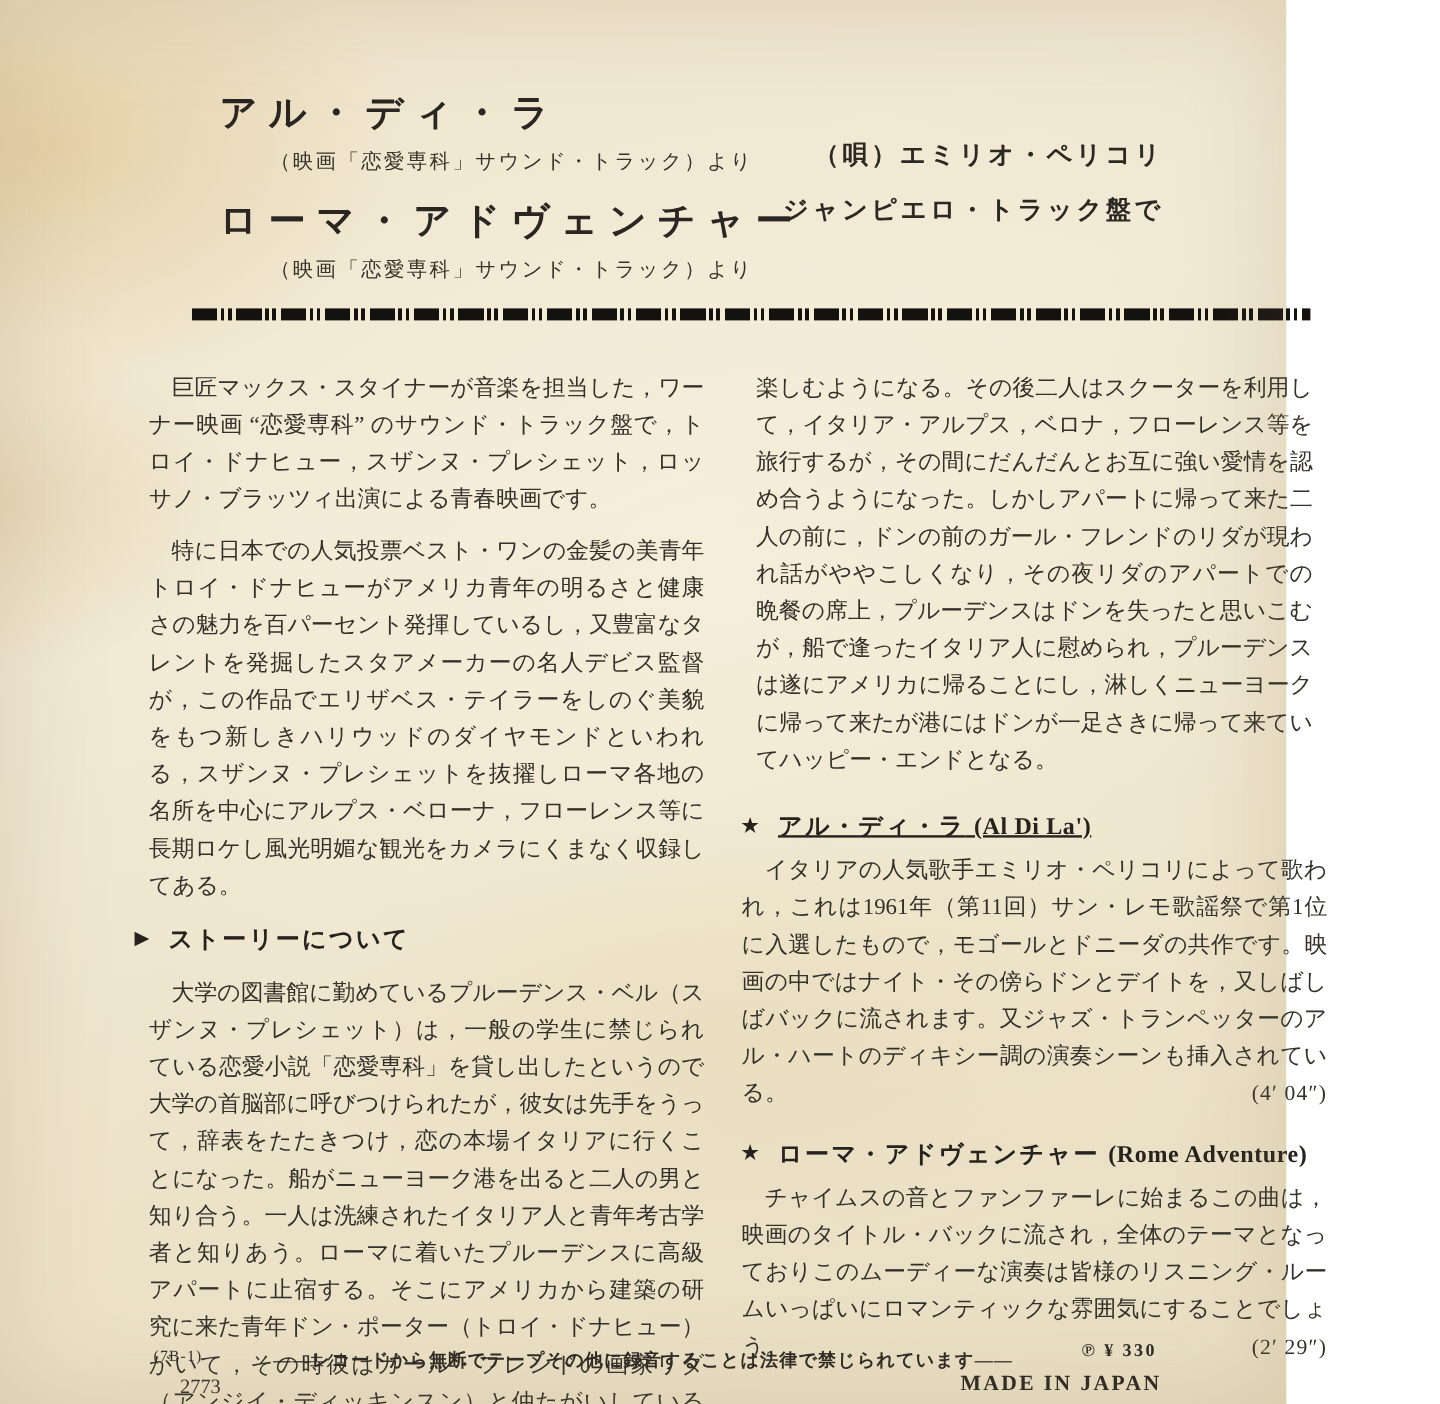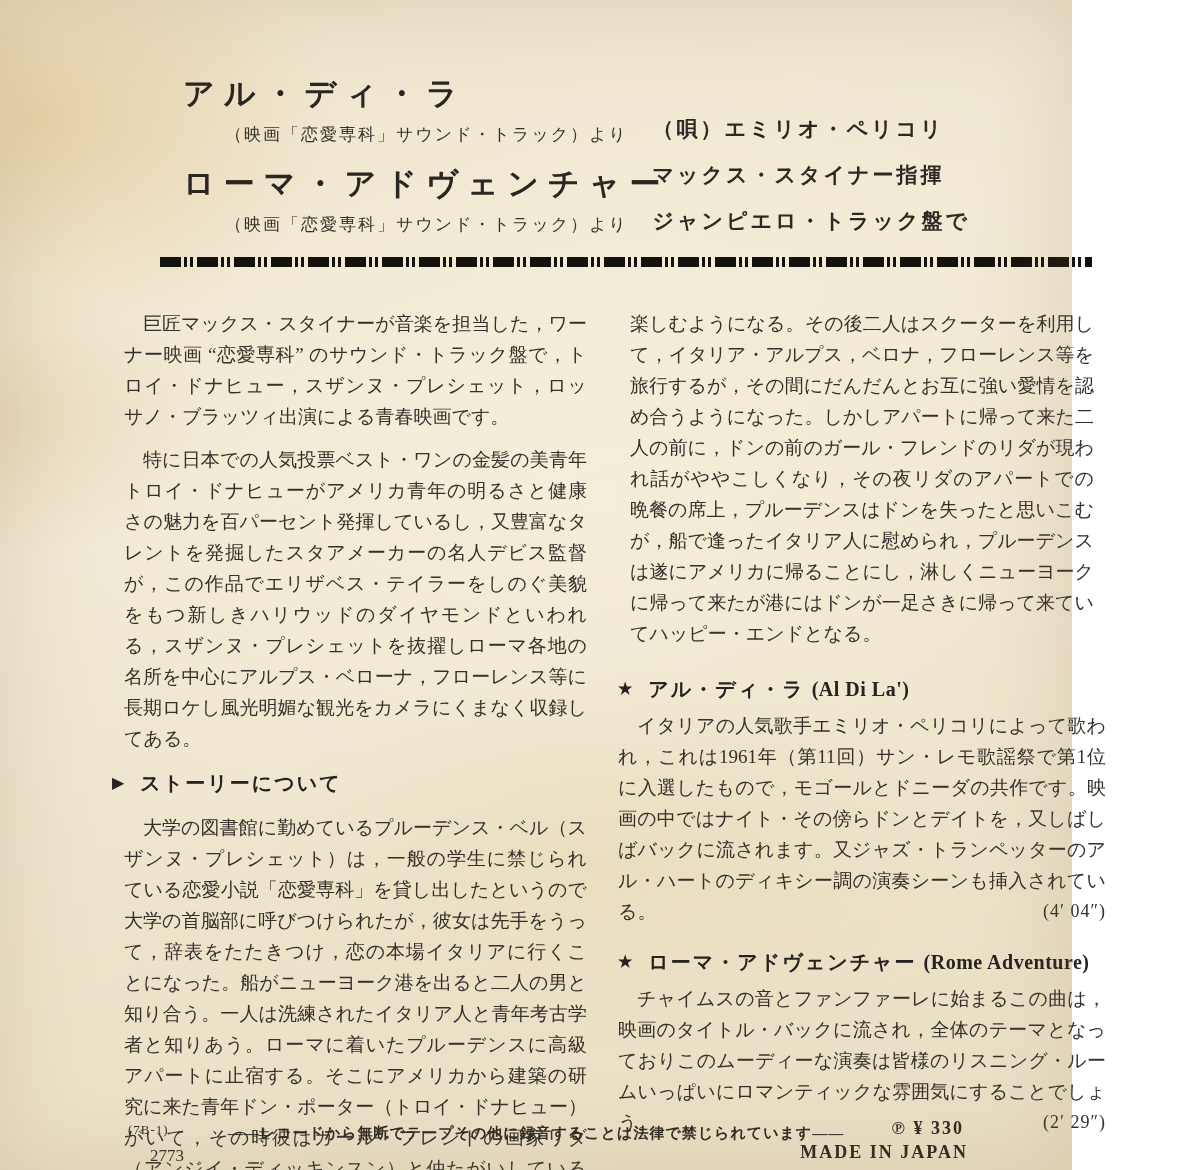--- a/index.html
+++ b/index.html
@@ -18,21 +18,21 @@
     color:#33302a;
   }
   .paper::after{ 
     content:"";position:absolute;inset:0;pointer-events:none;
     box-shadow:inset 0 0 90px rgba(150,125,80,0.22);
   }
   
   .hdr-left{position:absolute;left:183px;top:78px;}
   .song-title{font-size:31px;font-weight:bold;letter-spacing:9px;color:#2a2722;line-height:1;}
   .song-sub{font-size:17px;letter-spacing:2px;margin:14px 0 22px 42px;color:#363228;}
-  .hdr-right{position:absolute;right:102px;top:106px;text-align:left;}
+  .hdr-right{position:absolute;right:102px;top:106px;text-align:right;}
   .credit-line{font-size:21px;font-weight:600;letter-spacing:3px;line-height:46px;color:#2c2923;white-space:nowrap;}
   
   .divider{
     position:absolute;left:160px;top:257px;width:932px;height:10px;
     background:repeating-linear-gradient(to right,
       #14120f 0 21px, transparent 21px 24px,
       #14120f 24px 27px, transparent 27px 30px,
       #14120f 30px 33px, transparent 33px 37px);
   }
   
@@ -46,56 +46,55 @@
   .sec-heading .latin{font-weight:bold;letter-spacing:0.5px;}
   .duration{float:right;font-size:18px;letter-spacing:1px;}
   .track-body{margin:0 0 18px 0;}
   
   .footer-notice{
     position:absolute;left:0;top:1124px;width:100%;text-align:center;
     font-size:15px;font-weight:bold;letter-spacing:1px;color:#2d2a24;
   }
   .matrix{position:absolute;left:128px;top:1122px;font-size:13px;color:#34312a;letter-spacing:1px;}
   .catalog{position:absolute;left:150px;top:1146px;font-size:17px;color:#34312a;}
-  .price{position:absolute;right:108px;top:1118px;font-size:18px;font-weight:600;color:#2d2a24;letter-spacing:2px;}
+  .price{position:absolute;right:108px;top:1118px;font-size:15px;font-weight:600;color:#2d2a24;letter-spacing:2px;}
   .madein{position:absolute;right:104px;top:1142px;font-size:18px;font-weight:bold;letter-spacing:2px;color:#2b2822;}
 </style>
 </head>
 <body>
 
 <div class="paper">
 
   <div class="hdr-left">
     <div class="song-title">アル・ディ・ラ</div>
     <div class="song-sub">（映画「恋愛専科」サウンド・トラック）より</div>
     <div class="song-title">ローマ・アドヴェンチャー</div>
     <div class="song-sub">（映画「恋愛専科」サウンド・トラック）より</div>
   </div>
 
   <div class="hdr-right">
     <div class="credit-line">（唄）エミリオ・ペリコリ</div>
-    <div class="credit-line">マックス・スタイナー指揮</div>
     <div class="credit-line">ジャンピエロ・トラック盤で</div>
   </div>
 
   <div class="divider"></div>
 
   <div class="col col-left">
     <p class="para indent">巨匠マックス・スタイナーが音楽を担当した，ワーナー映画 “恋愛専科” のサウンド・トラック盤で，トロイ・ドナヒュー，スザンヌ・プレシェット，ロッサノ・ブラッツィ出演による青春映画です。</p>
     <p class="para indent">特に日本での人気投票ベスト・ワンの金髪の美青年トロイ・ドナヒューがアメリカ青年の明るさと健康さの魅力を百パーセント発揮しているし，又豊富なタレントを発掘したスタアメーカーの名人デビス監督が，この作品でエリザベス・テイラーをしのぐ美貌をもつ新しきハリウッドのダイヤモンドといわれる，スザンヌ・プレシェットを抜擢しローマ各地の名所を中心にアルプス・ベローナ，フローレンス等に長期ロケし風光明媚な観光をカメラにくまなく収録してある。</p>
     <div class="sec-heading">
       <span class="bullet">▶</span><span>ストーリーについて</span>
     </div>
     <p class="para indent">大学の図書館に勤めているプルーデンス・ベル（スザンヌ・プレシェット）は，一般の学生に禁じられている恋愛小説「恋愛専科」を貸し出したというので大学の首脳部に呼びつけられたが，彼女は先手をうって，辞表をたたきつけ，恋の本場イタリアに行くことになった。船がニューヨーク港を出ると二人の男と知り合う。一人は洗練されたイタリア人と青年考古学者と知りあう。ローマに着いたプルーデンスに高級アパートに止宿する。そこにアメリカから建築の研究に来た青年ドン・ポーター（トロイ・ドナヒュー）がいて，その時彼はガール・フレンドの画家リダ（アンジイ・ディッキンスン）と仲たがいしている最中だった。やがてプルーデンスは，アメリカ女性の経営する書店につとめ，その傍らドンとデイトを</p>
   </div>
 
   <div class="col col-right">
     <p class="para">楽しむようになる。その後二人はスクーターを利用して，イタリア・アルプス，ベロナ，フローレンス等を旅行するが，その間にだんだんとお互に強い愛情を認め合うようになった。しかしアパートに帰って来た二人の前に，ドンの前のガール・フレンドのリダが現われ話がややこしくなり，その夜リダのアパートでの晩餐の席上，プルーデンスはドンを失ったと思いこむが，船で逢ったイタリア人に慰められ，プルーデンスは遂にアメリカに帰ることにし，淋しくニューヨークに帰って来たが港にはドンが一足さきに帰って来ていてハッピー・エンドとなる。</p>
 
-    <div class="sec-heading" style="margin-top:25px;">
+    <div class="sec-heading" style="margin-top:25px;text-decoration:underline;">
       <span class="bullet">★</span><span>アル・ディ・ラ</span>
       <span class="latin">(Al Di La')</span>
     </div>
     <p class="para indent track-body"><span>イタリアの人気歌手エミリオ・ペリコリによって歌われ，これは1961年（第11回）サン・レモ歌謡祭で第1位に入選したもので，モゴールとドニーダの共作です。映画の中ではナイト・その傍らドンとデイトを，又しばしばバックに流されます。又ジャズ・トランペッターのアル・ハートのディキシー調の演奏シーンも挿入されている。</span><span class="duration">(4′ 04″)</span></p>
 
     <div class="sec-heading" style="margin-top:20px;">
       <span class="bullet">★</span><span>ローマ・アドヴェンチャー</span>
       <span class="latin">(Rome Adventure)</span>
     </div>
     <p class="para indent track-body"><span>チャイムスの音とファンファーレに始まるこの曲は，映画のタイトル・バックに流され，全体のテーマとなっておりこのムーディーな演奏は皆様のリスニング・ルームいっぱいにロマンティックな雰囲気にすることでしょう。</span><span class="duration">(2′ 29″)</span></p>

